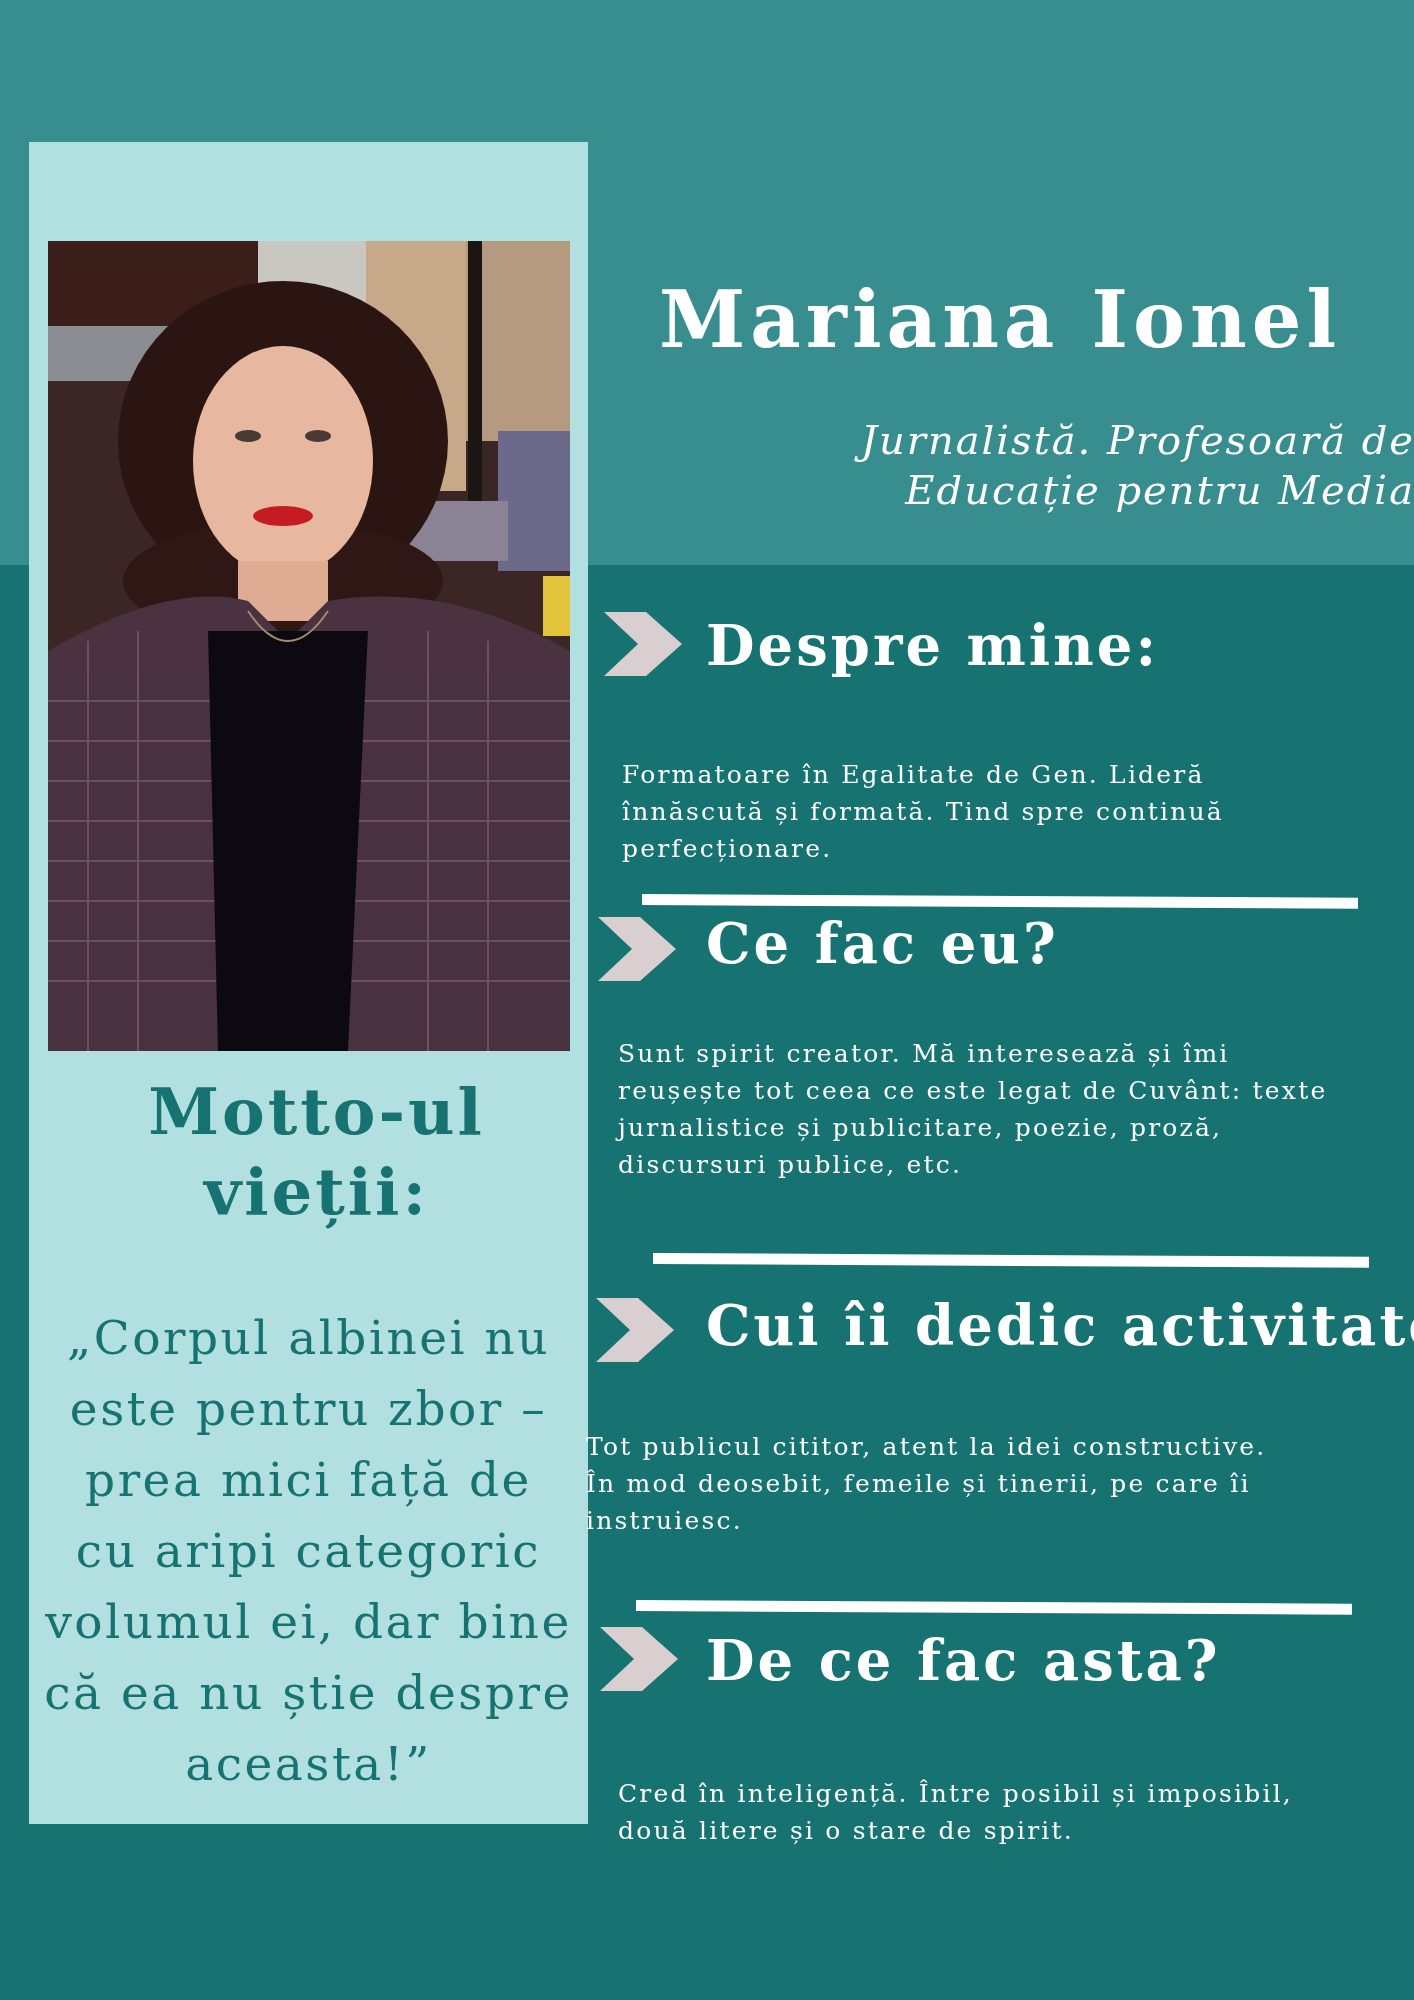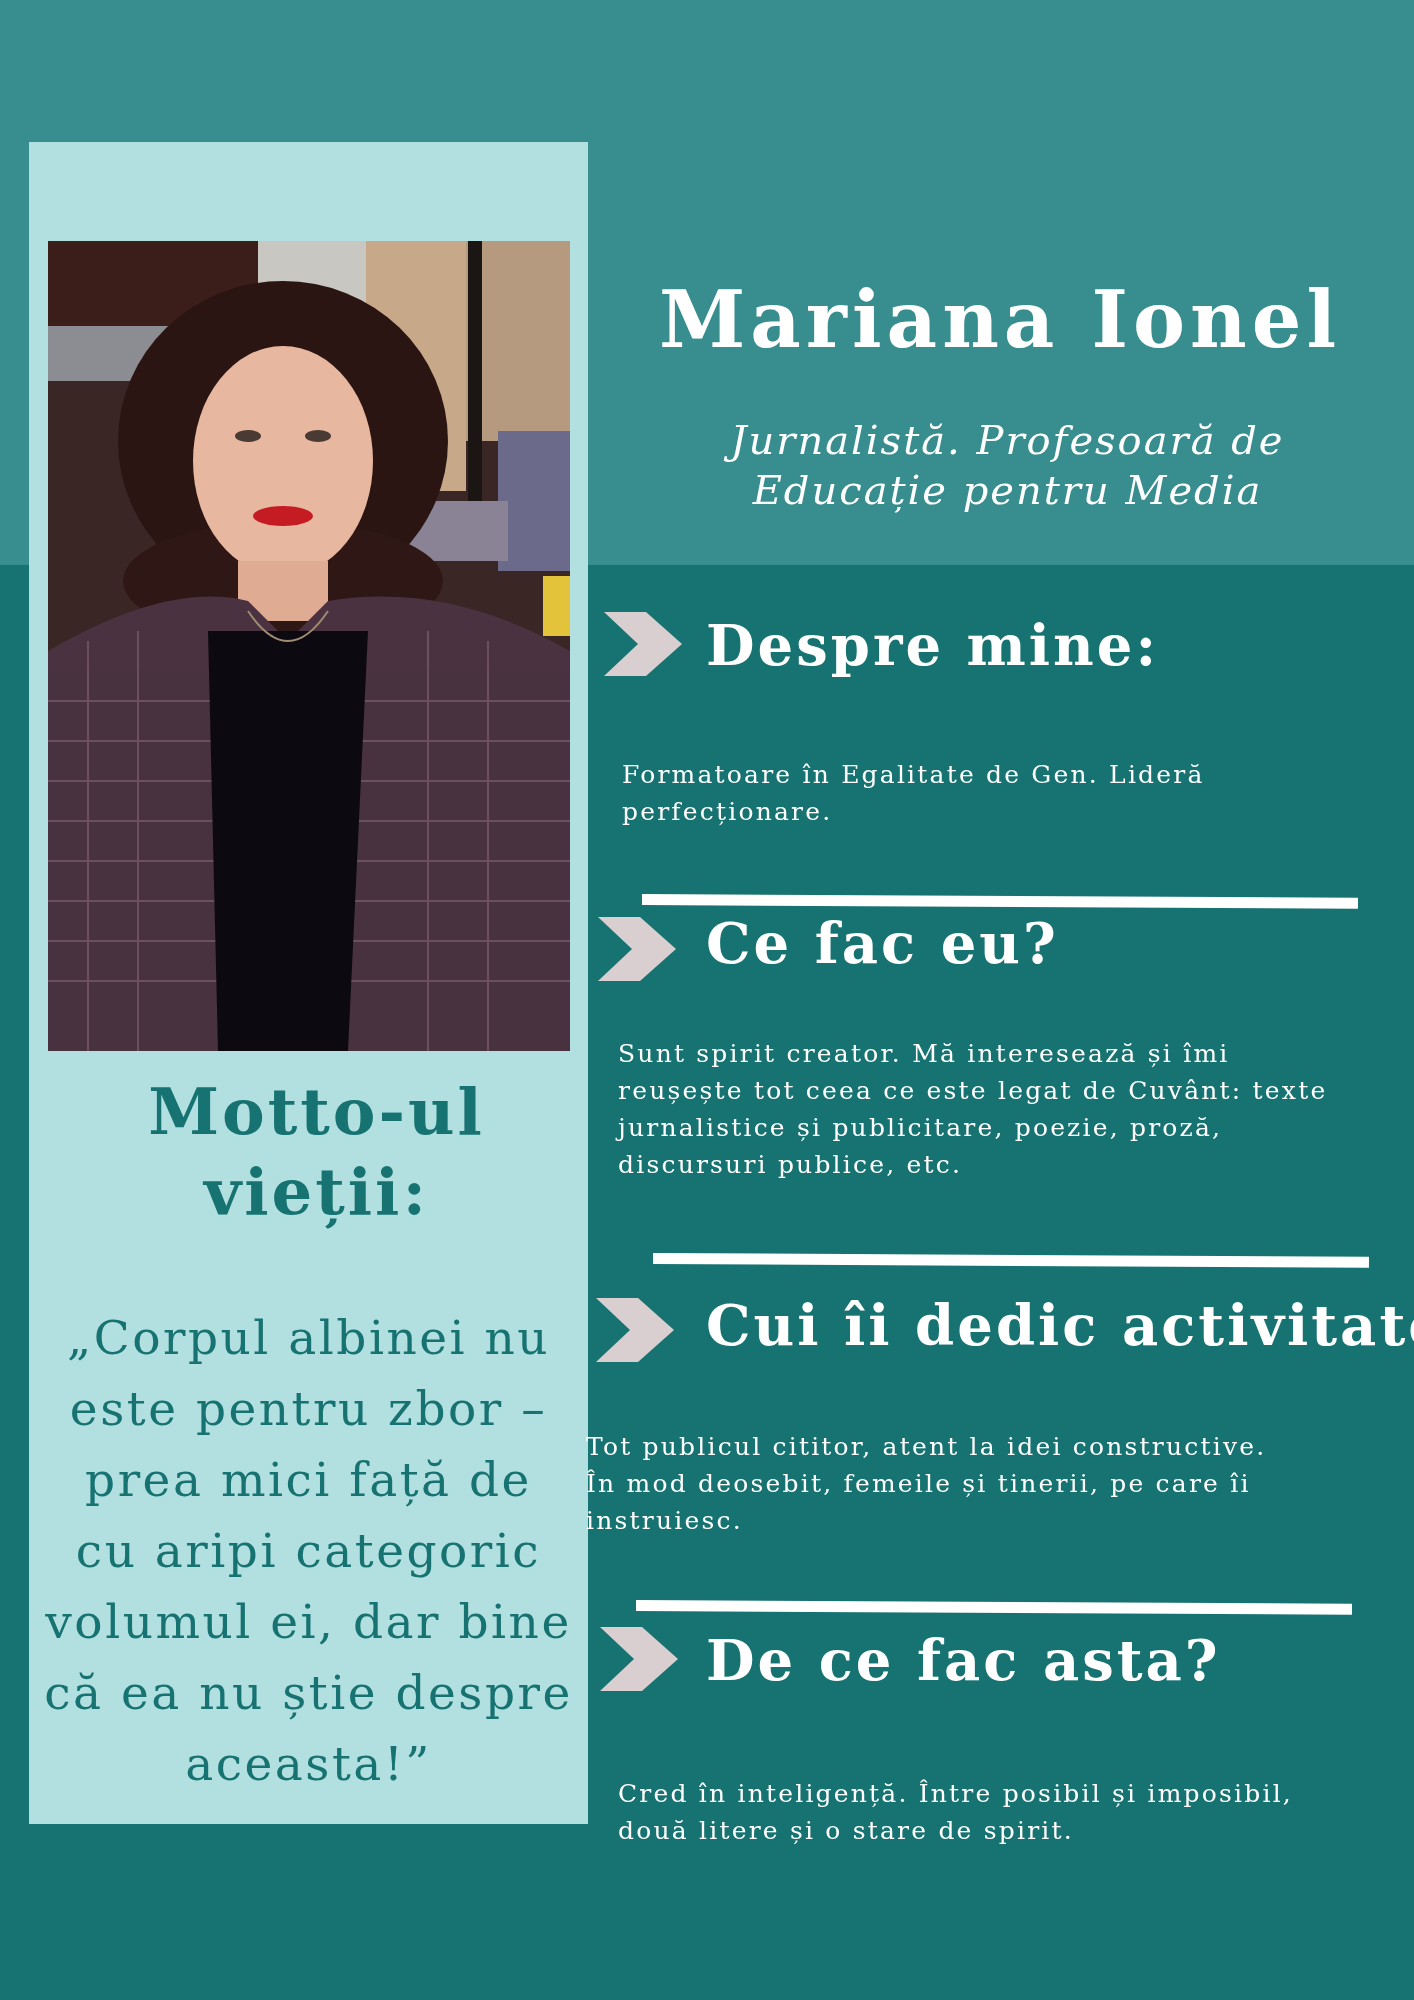--- a/index.html
+++ b/index.html
@@ -34,21 +34,21 @@
     font-size: 47px; line-height: 71px; letter-spacing: 2.5px;
   }
 
   .name {
     position: absolute; left: 600px; top: 270px; width: 800px;
     text-align: center; color: #fff; font-weight: bold;
     font-size: 78px; letter-spacing: 5px; line-height: 100px;
   }
   .subtitle {
     position: absolute; left: 600px; top: 415px; width: 815px;
-    text-align: center; color: #fff; font-style: italic;
+    text-align: right; color: #fff; font-style: italic;
     font-size: 40px; line-height: 50px; letter-spacing: 2px;
   }
 
   .chevron { position: absolute; width: 78px; height: 64px; }
   .chevron svg { width: 100%; height: 100%; display: block; }
 
   .sec-title {
     position: absolute; color: #fff; font-weight: bold;
     font-size: 56px; letter-spacing: 3px; line-height: 70px; white-space: nowrap;
   }
@@ -136,20 +136,21 @@
 </div>
 
 <div class="chevron" style="left:604px; top:612px;">
   <svg viewBox="0 0 78 64">
       <polygon points="0,0 42,0 78,32 42,64 0,64 34,32" fill="#DACFD0"></polygon>
     </svg>
 </div>
 <div class="sec-title" style="left:706px; top:610px;">Despre mine:</div>
 <div class="sec-body" style="left:622px; top:716px;">
   <div>Formatoare în Egalitate de Gen. Lideră</div>
+  <div>înnăscută și formată. Tind spre continuă</div>
   <div>perfecționare.</div>
 </div>
 
 <div class="divider" style="left:642px; top:894px; width:716px; transform:rotate(0.3deg);"></div>
 
 <div class="chevron" style="left:598px; top:917px;">
   <svg viewBox="0 0 78 64">
       <polygon points="0,0 42,0 78,32 42,64 0,64 34,32" fill="#DACFD0"></polygon>
     </svg>
 </div>

